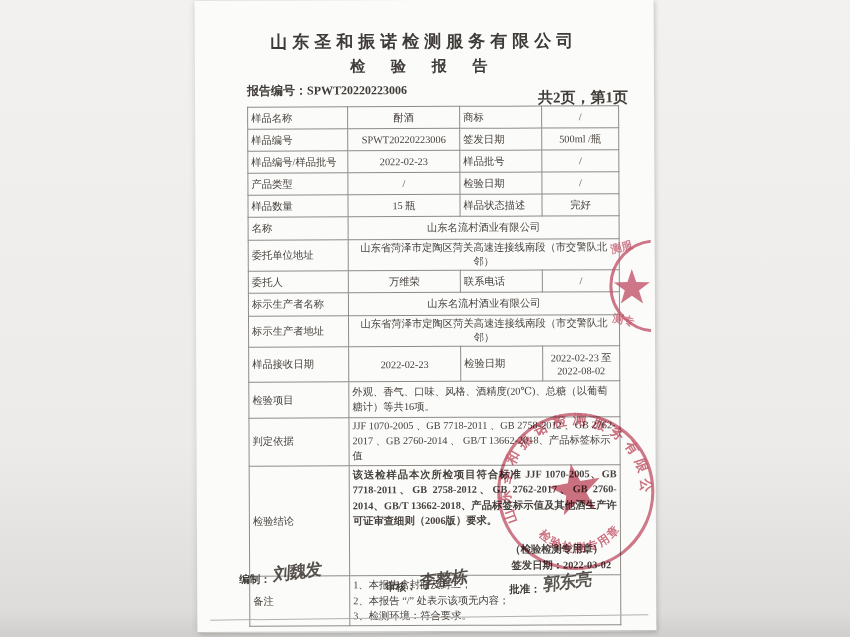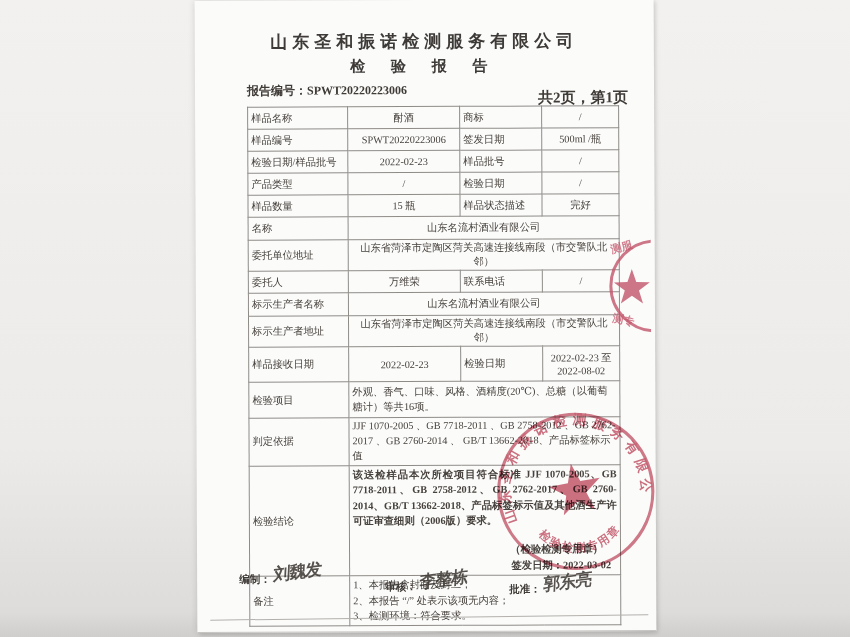--- a/index.html
+++ b/index.html
@@ -81,21 +81,21 @@
         <td class="lab">商标</td>
         <td class="cen">/</td>
       </tr>
       <tr style="height:22px">
         <td class="lab">样品编号</td>
         <td class="cen">SPWT20220223006</td>
         <td class="lab">签发日期</td>
         <td class="cen">500ml /瓶</td>
       </tr>
       <tr style="height:22px">
-        <td class="lab">检验日期/样品批号</td>
+        <td class="lab">样品编号/样品批号</td>
         <td class="cen">2022-02-23</td>
         <td class="lab">样品批号</td>
         <td class="cen">/</td>
       </tr>
       <tr style="height:22px">
         <td class="lab">产品类型</td>
         <td class="cen">/</td>
         <td class="lab">检验日期</td>
         <td class="cen">/</td>
       </tr>

